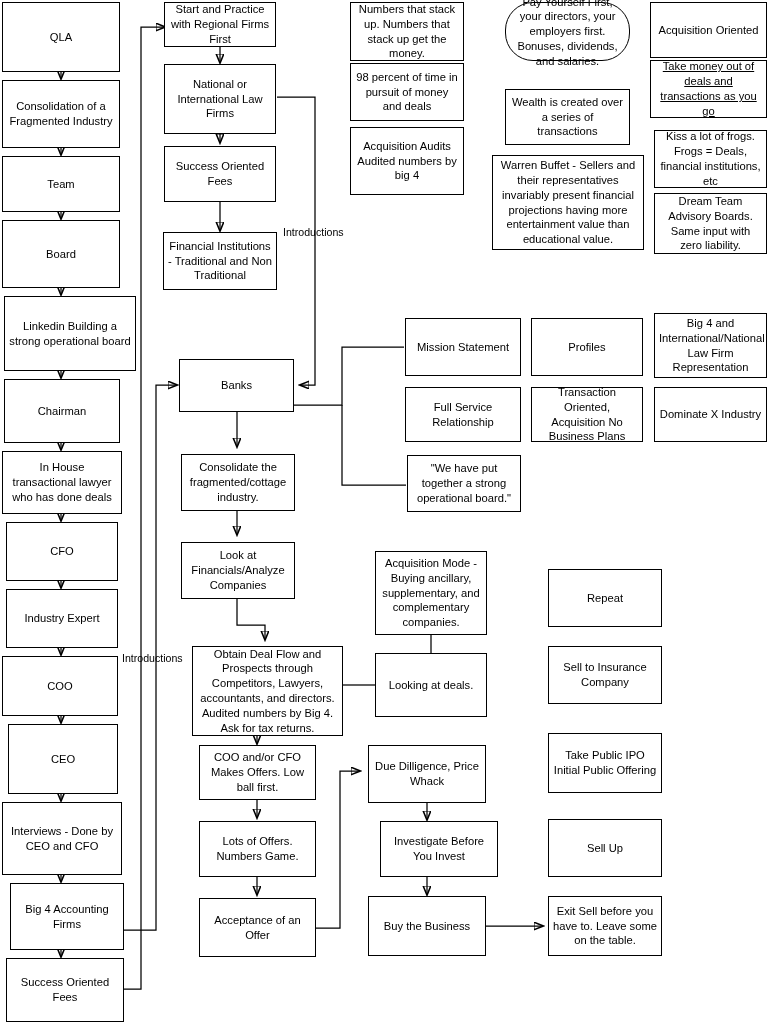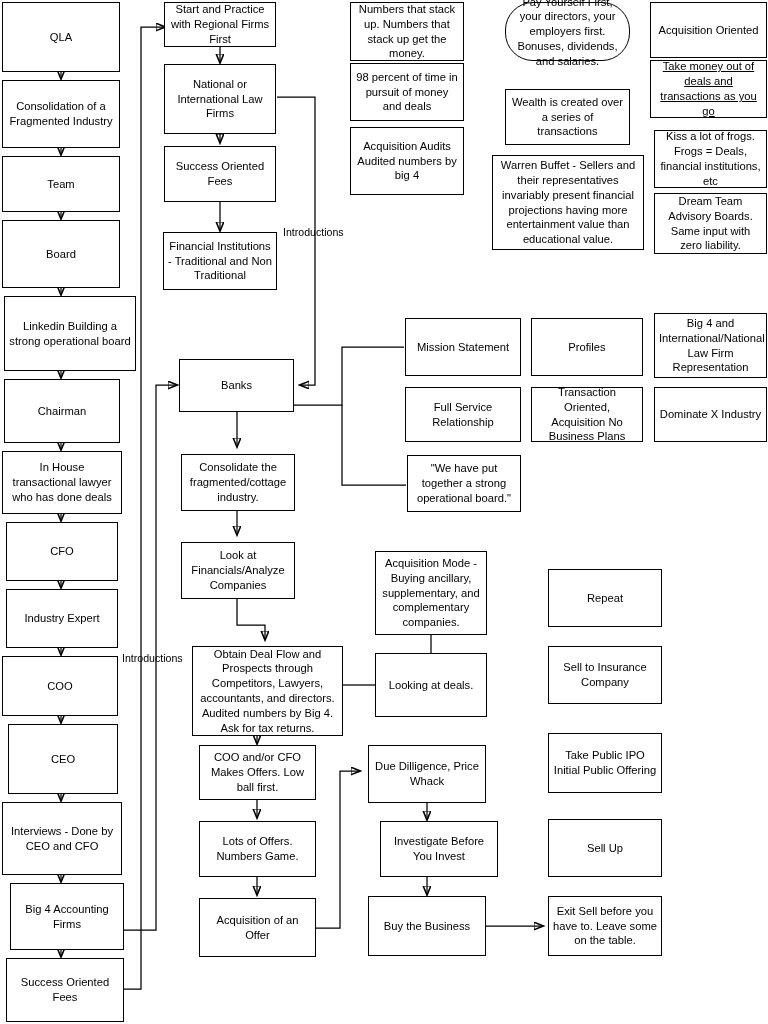--- a/index.html
+++ b/index.html
@@ -183,21 +183,21 @@
   <div class="node" style="left:192px;top:646px;width:151px;height:90px;">
     <span>Obtain Deal Flow and Prospects through Competitors, Lawyers, accountants, and directors. Audited numbers by Big 4. Ask for tax returns.</span>
     </div>
   <div class="node" style="left:199px;top:745px;width:117px;height:55px;">
     <span>COO and/or CFO Makes Offers. Low ball first.</span>
     </div>
   <div class="node" style="left:199px;top:821px;width:117px;height:56px;">
     <span>Lots of Offers. Numbers Game.</span>
     </div>
   <div class="node" style="left:199px;top:898px;width:117px;height:59px;">
-    <span>Acquisition of an Offer</span>
+    <span>Acceptance of an Offer</span>
     </div>
 
   <div class="node" style="left:350px;top:2px;width:114px;height:59px;">
     <span>Numbers that stack up. Numbers that stack up get the money.</span>
     </div>
   <div class="node" style="left:350px;top:63px;width:114px;height:58px;">
     <span>98 percent of time in pursuit of money and deals</span>
     </div>
   <div class="node" style="left:350px;top:127px;width:114px;height:68px;align-items:center;">
     <span>Acquisition Audits Audited numbers by big 4</span>

